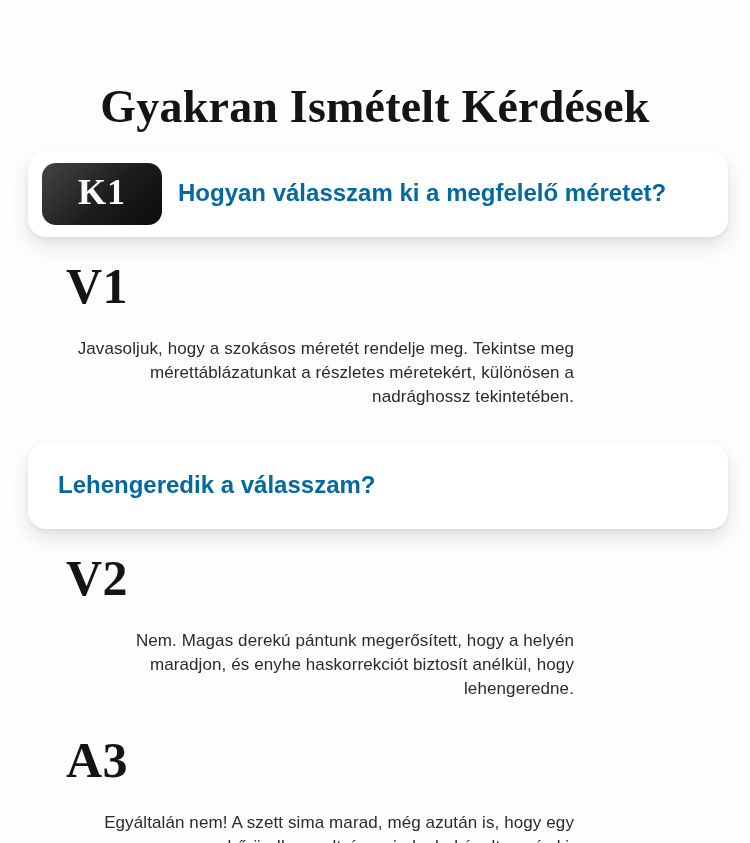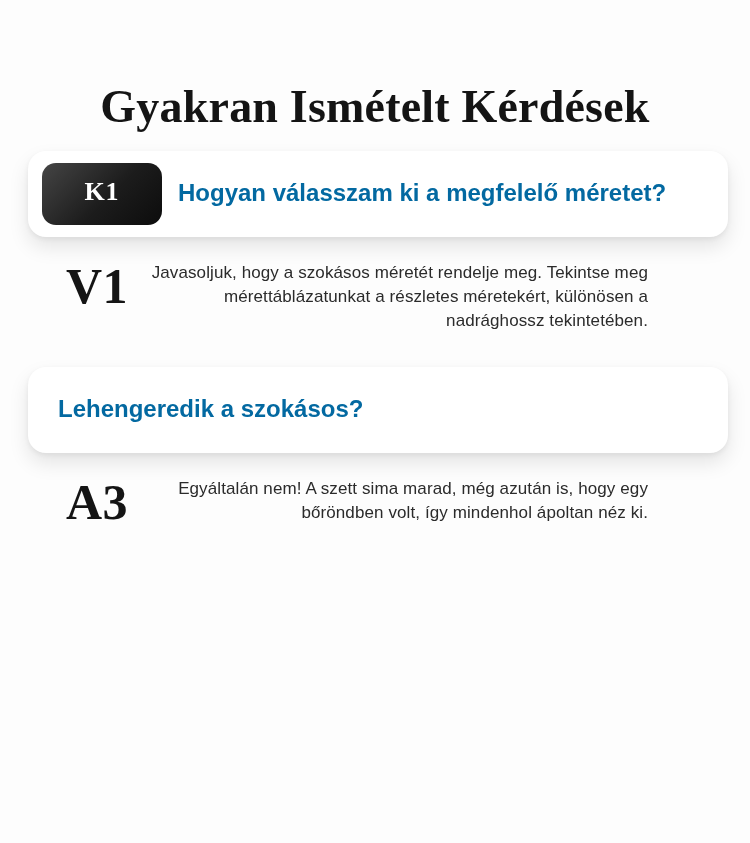--- a/index.html
+++ b/index.html
@@ -49,38 +49,39 @@
     width: 120px;
     height: 62px;
     border-radius: 14px;
     background: linear-gradient(135deg, #454545 0%, #1c1c1c 55%, #0c0c0c 100%);
     color: #ffffff;
     display: flex;
     align-items: center;
     justify-content: center;
     font-family: "Liberation Serif", "DejaVu Serif", serif;
     font-weight: 700;
-    font-size: 26px;
+    font-size: 36px;
     letter-spacing: 1px;
     line-height: 1;
     padding-bottom: 3px;
     box-sizing: border-box;
   }
   .q-text {
     margin-left: 16px;
     font-weight: 700;
     font-size: 24px;
     line-height: 1.2;
     color: #0369a1;
     padding-right: 16px;
   }
   .answer-row {
     display: flex;
     align-items: flex-start;
     margin: 24px 0 34px 66px;
+    flex-direction: column;
   }
   .answer-label {
     flex: 0 0 74px;
     width: 74px;
     font-family: "Liberation Serif", "DejaVu Serif", serif;
     font-weight: 700;
     font-size: 50px;
     line-height: 0.92;
     color: #141414;
     letter-spacing: 0.5px;
@@ -107,21 +108,25 @@
     <div class="qa-card">
       <span class="q-badge">K1</span>
       <span class="q-text">Hogyan válasszam ki a megfelelő méretet?</span>
     </div>
     <div class="answer-row">
       <span class="answer-label">V1</span>
       <span class="answer-text">Javasoljuk, hogy a szokásos méretét rendelje meg. Tekintse meg mérettáblázatunkat a részletes méretekért, különösen a nadrághossz tekintetében.</span>
     </div>
 
     <div class="qa-card">
-      <span class="q-text">Lehengeredik a szokásos?</span>
+      <span class="q-text">Lehengeredik a válasszam?</span>
+    </div>
+    <div class="answer-row">
+      <span class="answer-label">V2</span>
+      <span class="answer-text">Nem. Magas derekú pántunk megerősített, hogy a helyén maradjon, és enyhe haskorrekciót biztosít anélkül, hogy lehengeredne.</span>
     </div>
 
     <div class="answer-row">
       <span class="answer-label">A3</span>
       <span class="answer-text">Egyáltalán nem! A szett sima marad, még azután is, hogy egy bőröndben volt, így mindenhol ápoltan néz ki.</span>
     </div>
 
   </div>
 </div>
 

